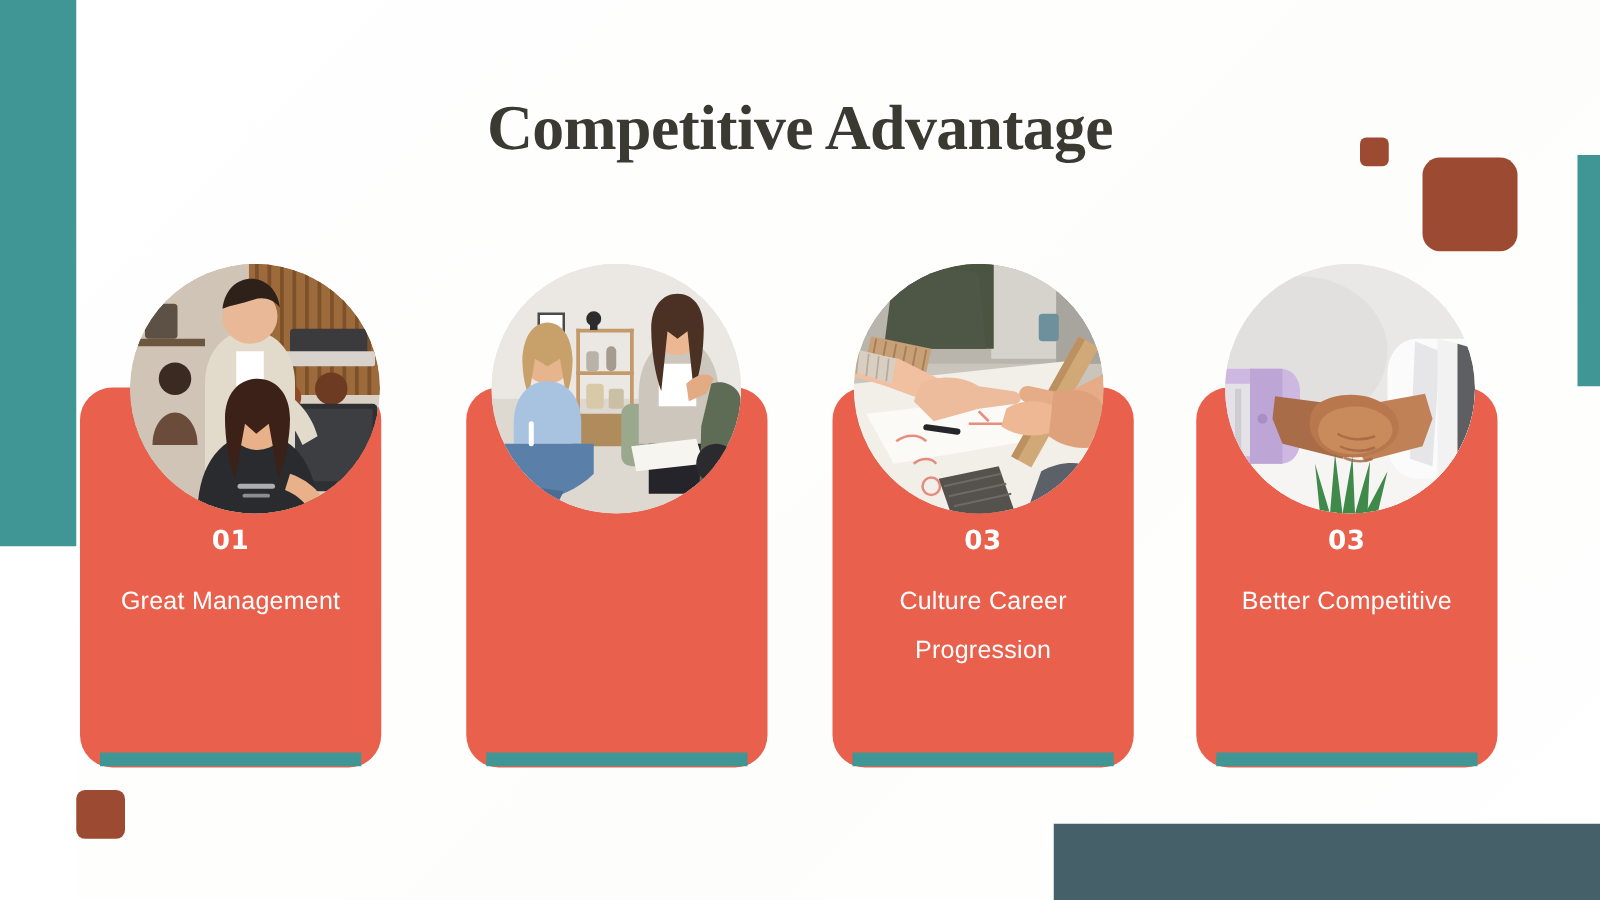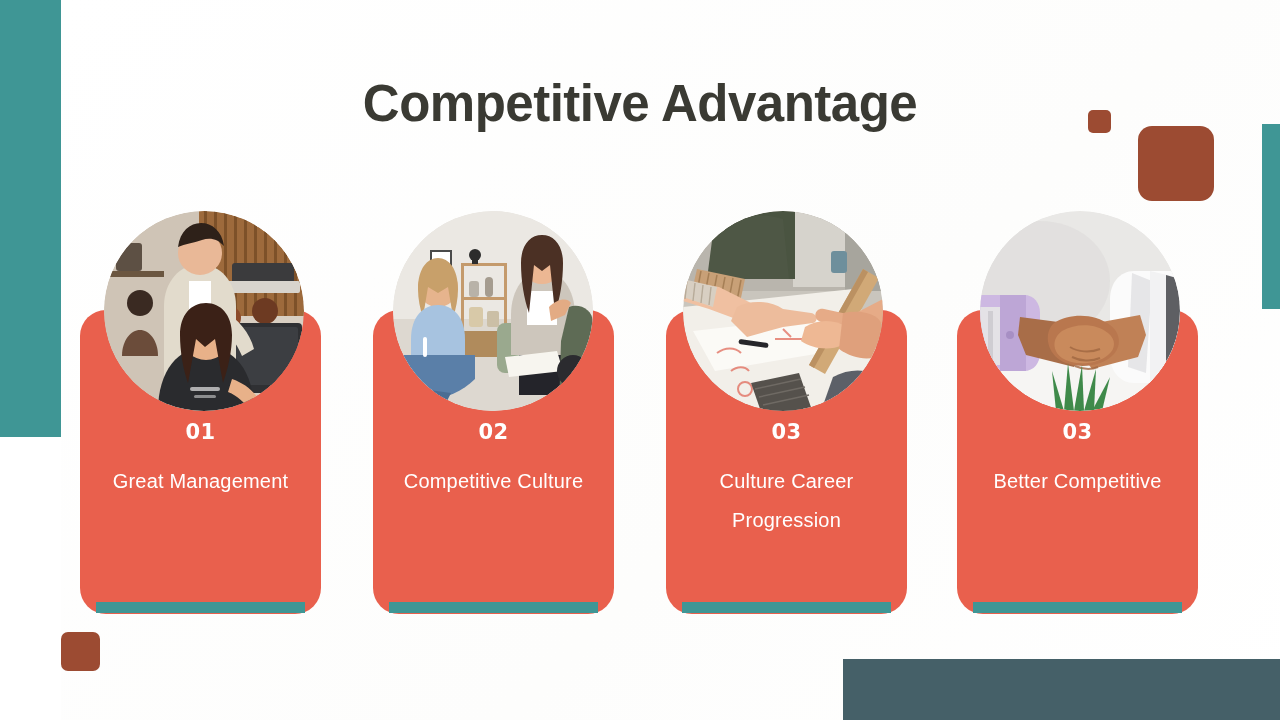--- a/index.html
+++ b/index.html
@@ -64,39 +64,39 @@
   
   .page-title {
     position: absolute;
     left: 0; top: 74px;
     width: 1280px;
     text-align: center;
     font-size: 51px;
     font-weight: bold;
     letter-spacing: -0.5px;
     color: #3a3a33;
-    font-family: Liberation Sans, sans-serif;
+    font-family: Liberation Serif, serif;
   }
 
   
   .cards-layer {
     position: absolute;
     left: 0; top: 0;
     width: 1280px; height: 720px;
   }
 
   .card {
     position: absolute;
     top: 310px;
     width: 241px;
     height: 304px;
     background: #e9604d;
     border-radius: 26px;
   }
-  .card-1 { left: 80px; padding-left: 9px; }
+  .card-1 { left: 64px; padding-left: 9px; }
   .card-2 { left: 373px; }
   .card-3 { left: 666px; }
   .card-4 { left: 957px; }
 
   .card-underline {
     position: absolute;
     left: 16px;
     bottom: 1px;
     width: 209px;
     height: 11px;
@@ -175,24 +175,20 @@
 
     <div class="card card-1">
       <div class="card-text">
         <div class="card-number">01</div>
         <div class="card-label">Great Management</div>
       </div>
       <div class="card-underline"></div>
     </div>
 
     <div class="card card-2">
-      <div class="card-text">
-        <div class="card-number">02</div>
-        <div class="card-label">Competitive Culture</div>
-      </div>
       <div class="card-underline"></div>
     </div>
 
     <div class="card card-3">
       <div class="card-text">
         <div class="card-number">03</div>
         <div class="card-label">Culture Career Progression</div>
       </div>
       <div class="card-underline"></div>
     </div>

